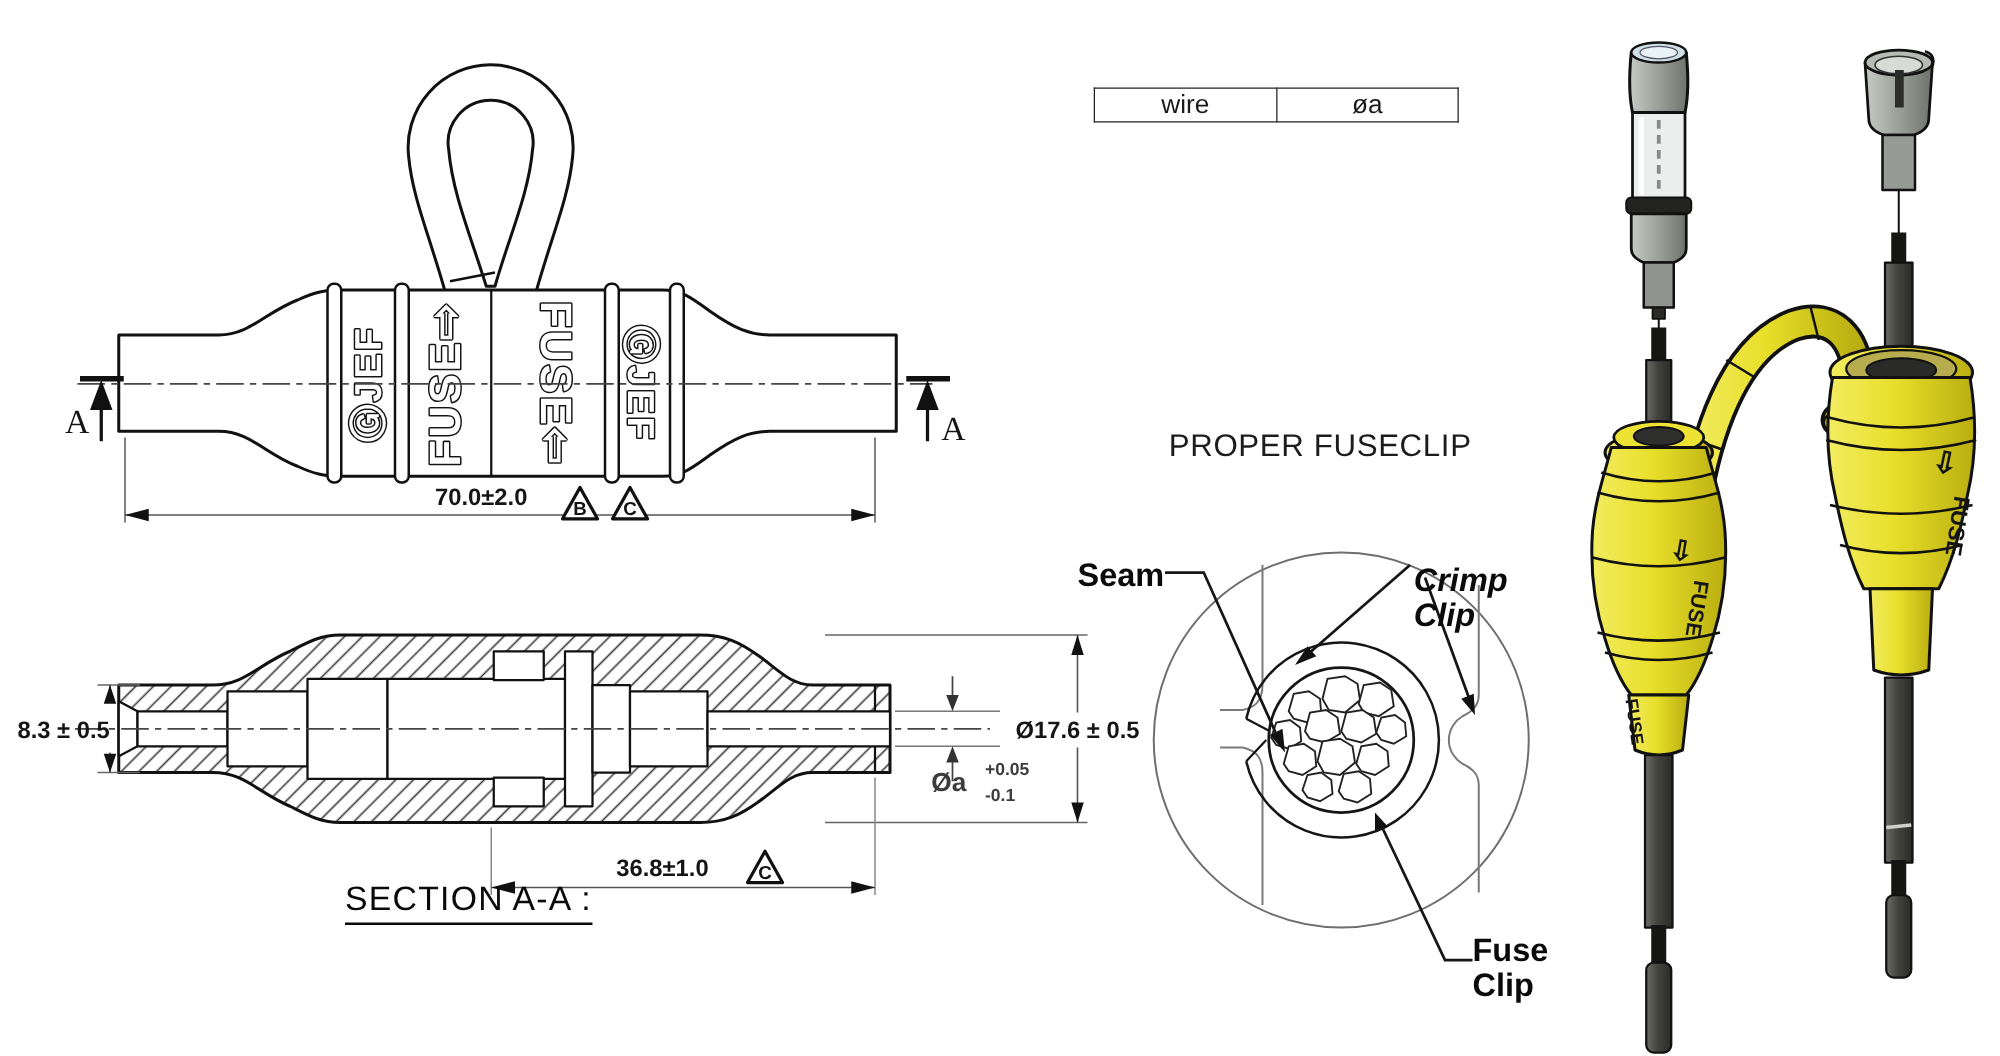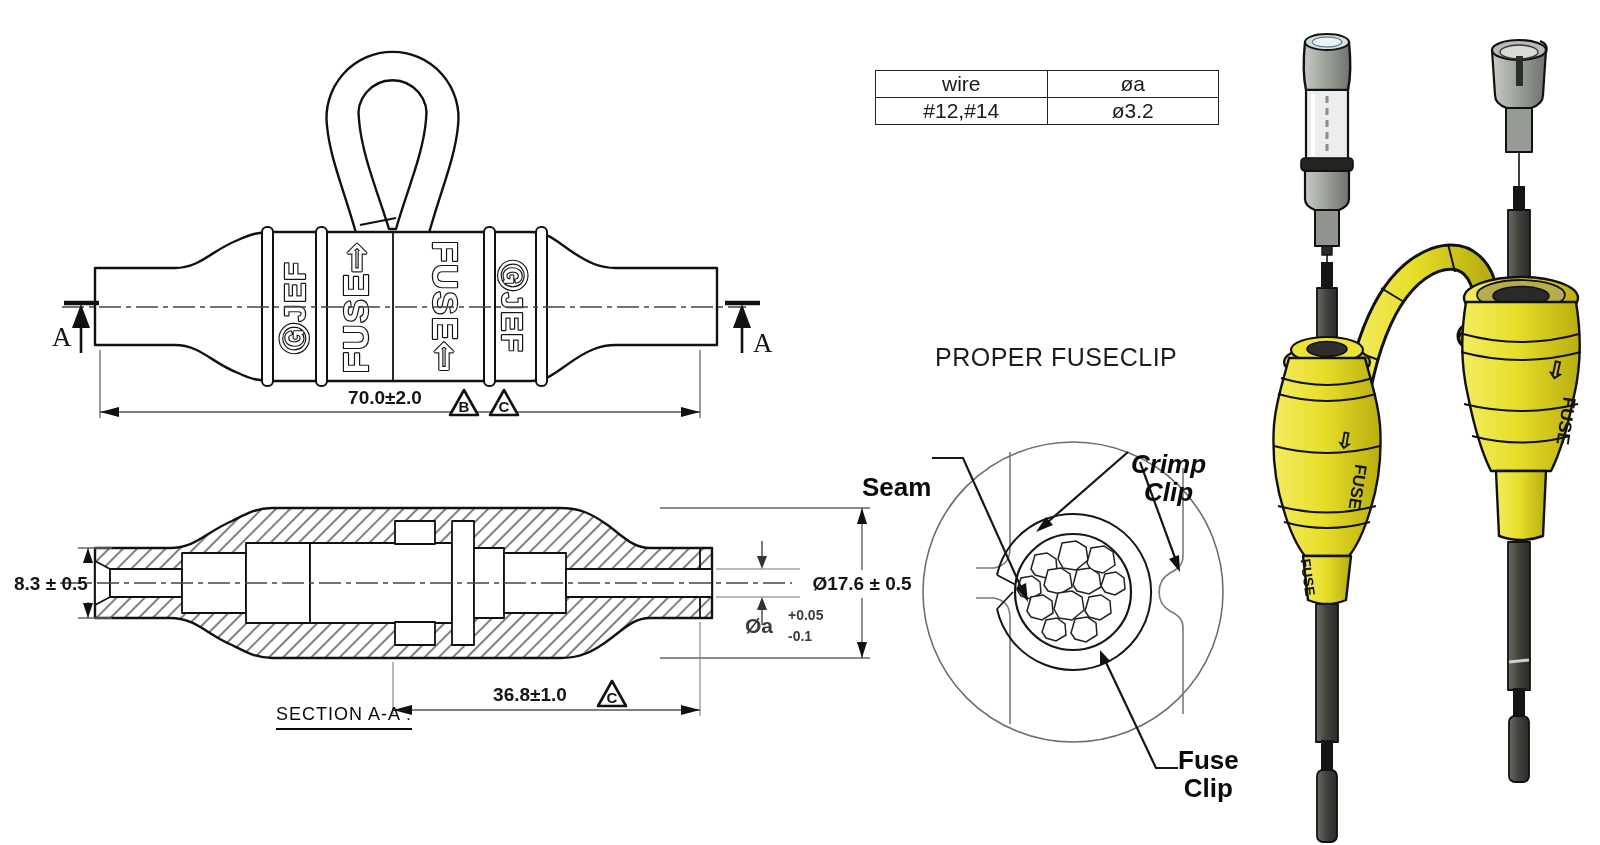--- a/index.html
+++ b/index.html
@@ -1,32 +1,32 @@
 <!DOCTYPE html>
 <html><head>
 <meta charset="utf-8">
 <style>
   html,body{margin:0;padding:0;background:#fff;}
   .canvas{position:relative;width:1600px;height:845px;background:#ffffff;overflow:hidden;
           font-family:"Liberation Sans",sans-serif;color:#111;}
-  .abs{position:absolute;text-align:center;}
+  .abs{position:absolute;}
   svg{position:absolute;left:0;top:0;}
   
-  .wire-table{left:875px;top:70px;width:344px;border-collapse:collapse;position:absolute;}
+  .wire-table{left:875px;top:70px;width:292px;border-collapse:collapse;position:absolute;}
   .wire-table td{border:1.6px solid #222;height:26px;text-align:center;
                  font-size:21px;padding:0;color:#1a1a1a;}
   .wire-table .c1{width:146px;}
   .wire-table .c2{width:146px;}
   
   .align-title{left:935px;top:343px;font-size:25px;line-height:1.12;letter-spacing:.5px;color:#1c1c1c;}
   .lbl{font-weight:bold;font-size:26px;line-height:1.08;color:#0a0a0a;}
-  .lbl-seam{left:862px;top:446px;margin-top:27px;}
+  .lbl-seam{left:862px;top:446px;}
   .lbl-crimp{left:1131px;top:450px;font-style:italic;}
   .lbl-fuseclip{left:1178px;top:746px;}
-  .section-title{left:276px;top:704px;font-size:18px;letter-spacing:1px;color:#0a0a0a;
+  .section-title{left:276px;top:704px;font-size:27px;letter-spacing:1px;color:#0a0a0a;
                  border-bottom:2.4px solid #0a0a0a;padding-bottom:3px;}
   
   .dim{font-family:"Liberation Sans",sans-serif;font-size:19px;font-weight:bold;fill:#151515;}
   .dimg{font-family:"Liberation Sans",sans-serif;font-weight:bold;fill:#3c3c3c;}
   .flagltr{font-family:"Liberation Sans",sans-serif;font-size:15px;font-weight:bold;fill:#151515;}
   .amark{font-family:"Liberation Serif",serif;font-size:27px;fill:#151515;}
   .emboss{font-family:"Liberation Sans",sans-serif;font-weight:bold;fill:#ffffff;
           stroke:#141414;stroke-width:2.4px;paint-order:stroke;letter-spacing:2px;}
   .mold{font-family:"Liberation Sans",sans-serif;font-weight:bold;fill:#141414;}
 </style>
@@ -286,24 +286,20 @@
     <rect x="1509" y="716" width="20" height="66" rx="6" fill="url(#wireG)" stroke="#111" stroke-width="1.8"></rect>
   </g>
 </svg>
 
 <table class="wire-table">
   <tbody>
     <tr>
       <td class="c1">wire</td>
       <td class="c2">øa</td>
     </tr>
-    <tr>
-      <td>#12,#14</td>
-      <td>ø3.2</td>
-    </tr>
   </tbody>
 </table>
 
 <div class="abs align-title">
   <div>PROPER FUSECLIP</div>
 </div>
 
 <div class="abs lbl lbl-seam">Seam</div>
 
 <div class="abs lbl lbl-crimp">

